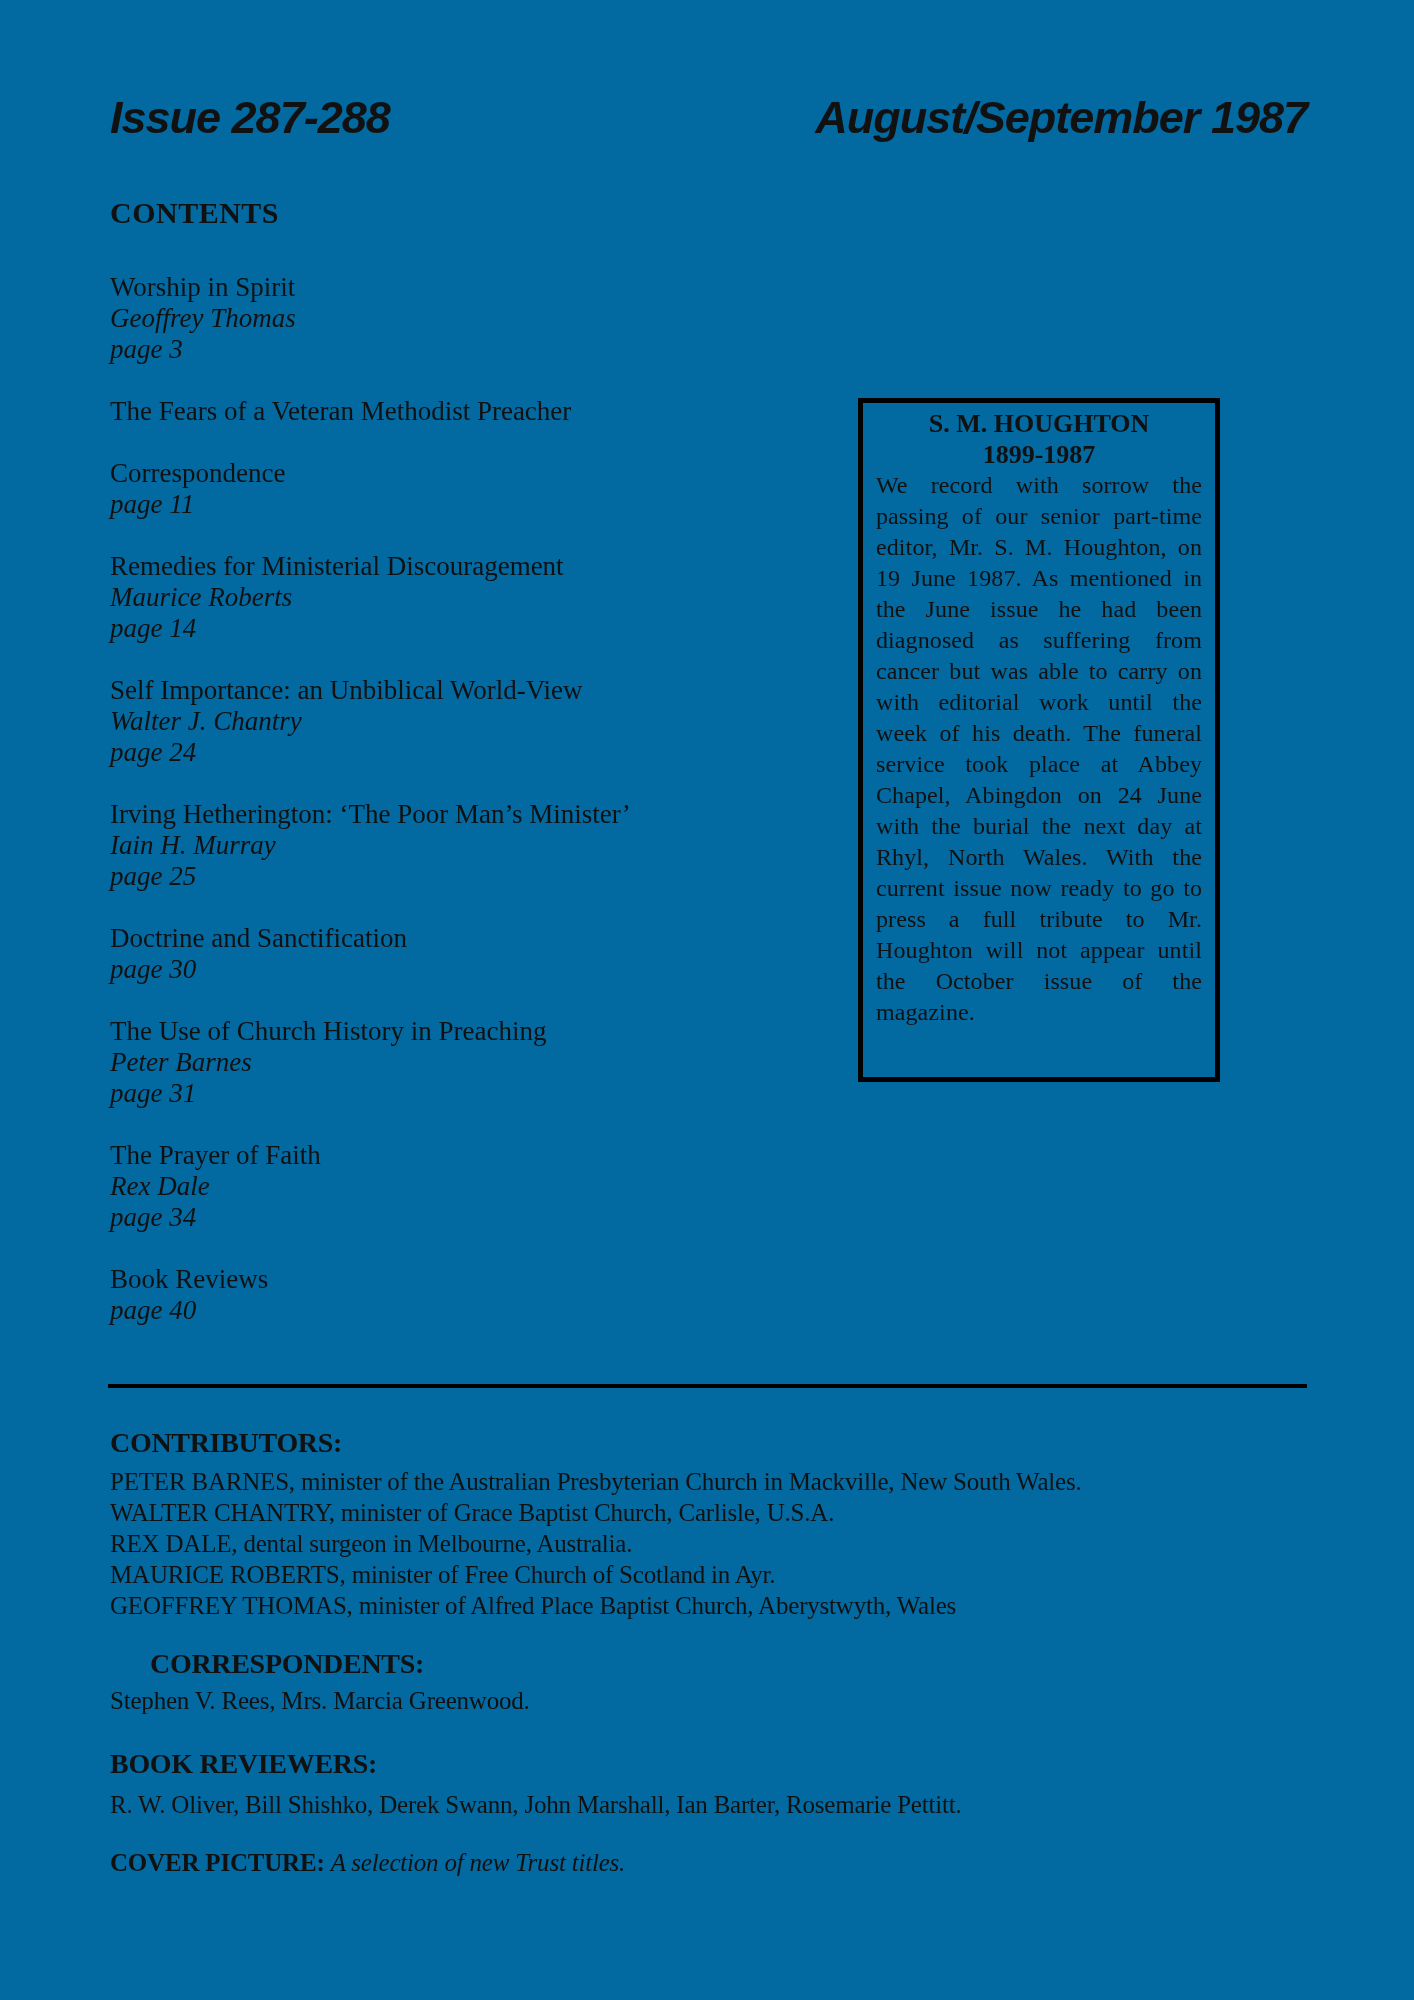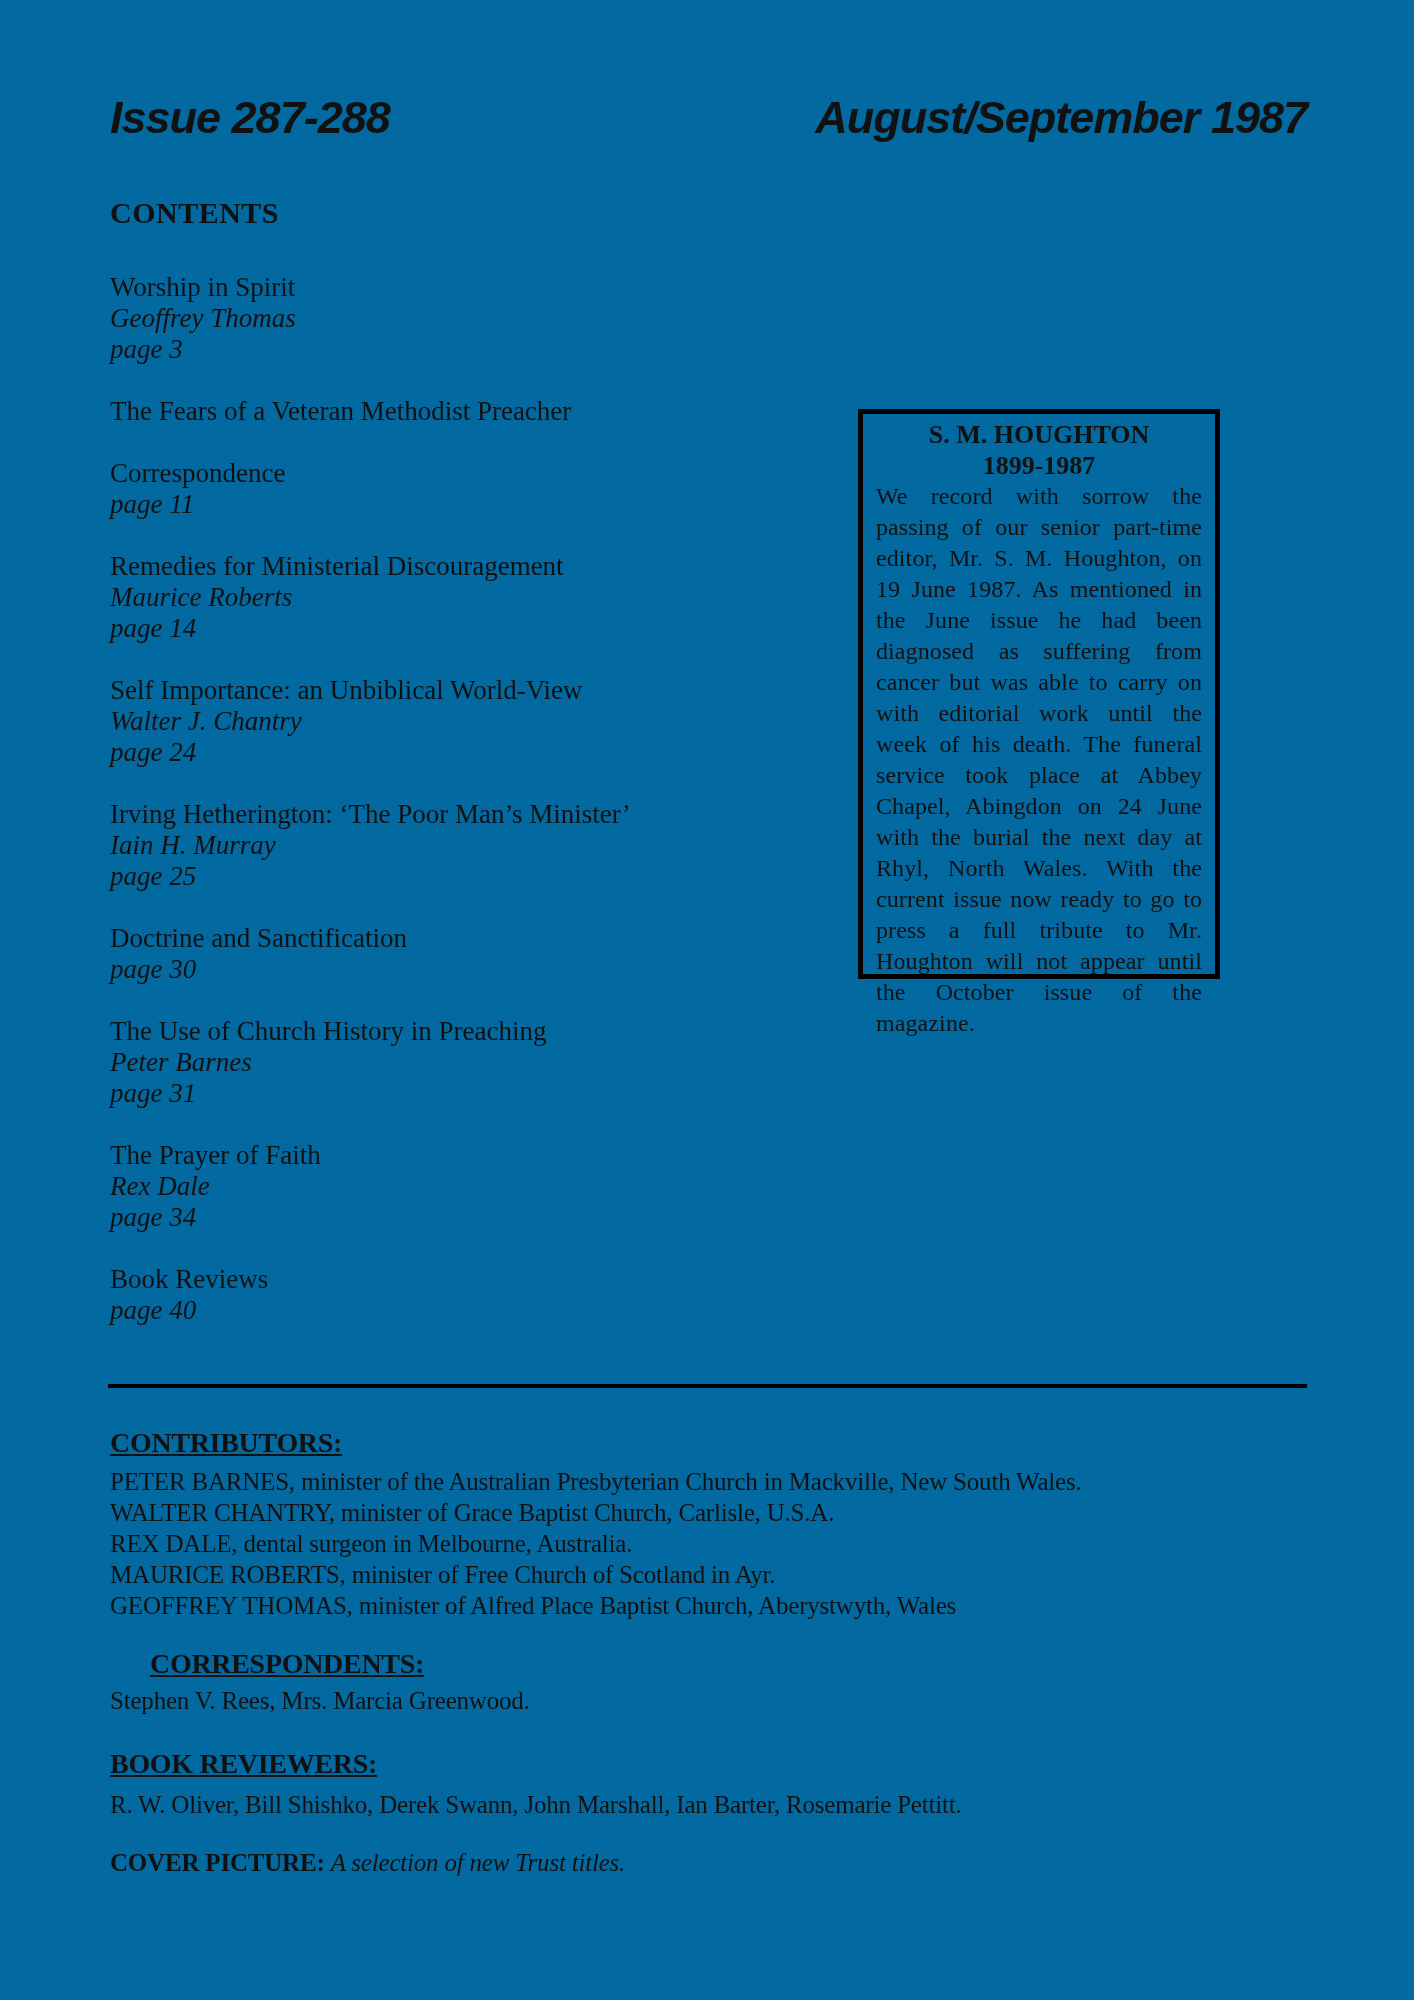--- a/index.html
+++ b/index.html
@@ -28,21 +28,21 @@
   }
   
   .toc{
     position:absolute;left:110px;top:272px;width:660px;
     font-size:27px;line-height:31px;
   }
   .toc-entry{margin-bottom:31px;}
   .toc-author,.toc-page{font-style:italic;}
   
   .obituary{
-    position:absolute;left:858px;top:409px;width:362px;height:570px;
+    position:absolute;left:858px;top:398px;width:362px;height:684px;
     border:5px solid #000;
     box-sizing:border-box;
     padding:5px 13px 0 13px;
   }
   .obit-title,.obit-years{
     text-align:center;font-weight:700;font-size:26px;line-height:31px;
   }
   .obit-body{
     font-size:24px;line-height:31px;
     text-align:justify;
@@ -51,21 +51,20 @@
   
   .divider{
     position:absolute;left:108px;top:1384px;width:1199px;height:4px;
     background:#000;
   }
   
   .section-heading{
     position:absolute;left:110px;
     font-size:28px;font-weight:700;letter-spacing:-0.3px;
     white-space:nowrap;
-    text-decoration:underline;
   }
   .section-text{
     position:absolute;left:110px;
     font-size:25px;line-height:31px;letter-spacing:-0.2px;
     white-space:nowrap;
   }
   .h-contributors{top:1427px;}
   .l-contributors{top:1466px;}
   .h-correspondents{top:1648px;margin-left:40px;}
   .l-correspondents{top:1642px;margin-top:43px;}

